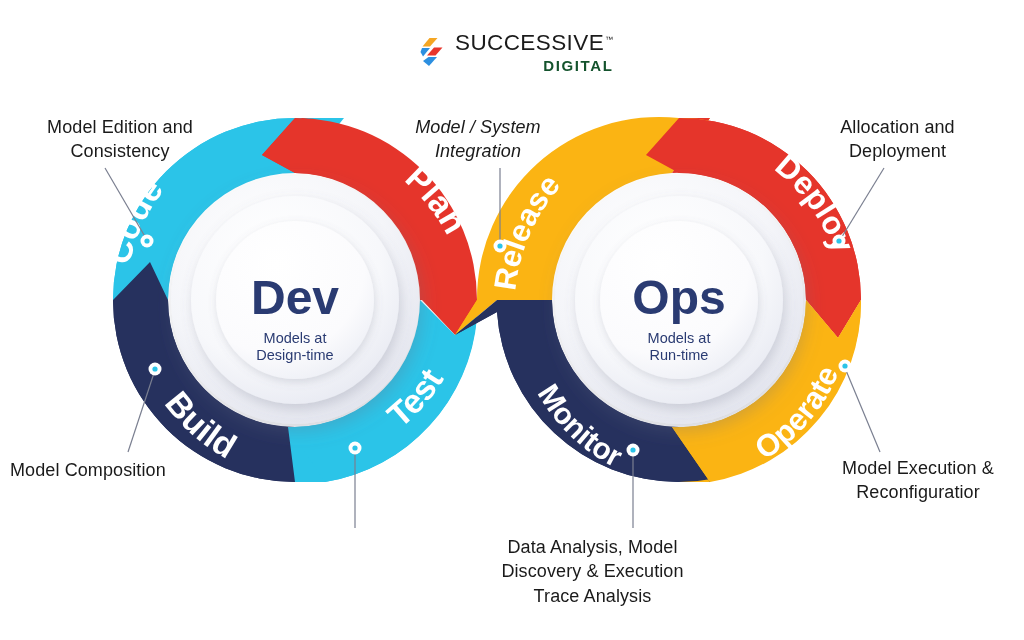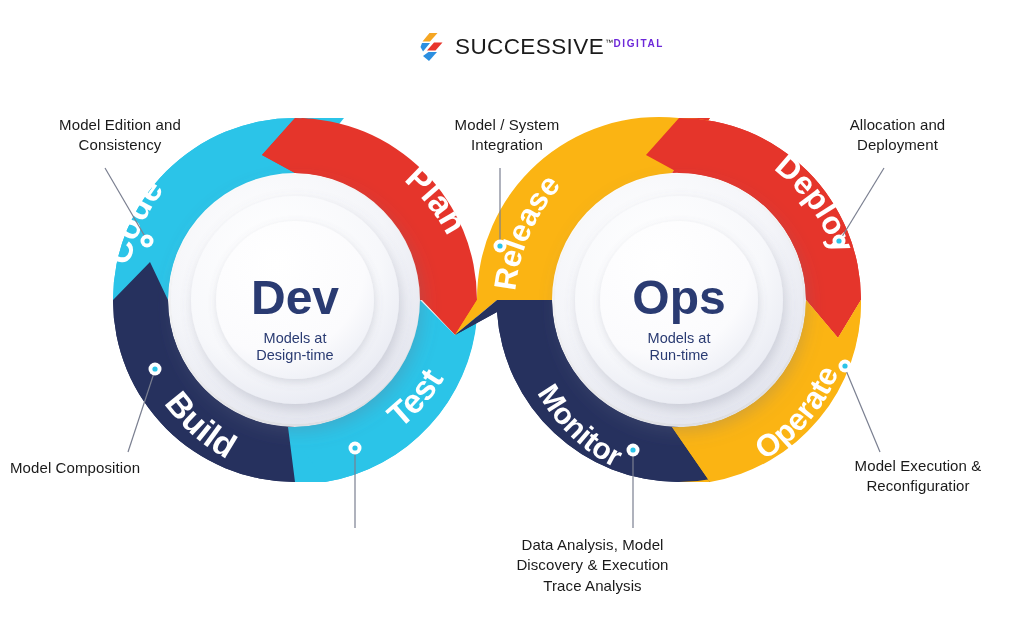--- a/index.html
+++ b/index.html
@@ -11,50 +11,50 @@
     overflow:hidden;
   }
   #stage { position:relative; width:1024px; height:640px; background:#fff; }
 
   
   #logo {
     position:absolute; left:420px; top:32px;
     display:flex; align-items:center; gap:9px;
   }
   #logo-mark { width:26px; height:30px; flex:none; }
-  #logo-text { display:flex; flex-direction:row; line-height:1; }
+  #logo-text { display:flex; flex-direction:column; line-height:1; }
   #logo-word {
     font-size:22.5px; font-weight:400; letter-spacing:.4px;
     color:#1b1b1b; position:relative; white-space:nowrap;
   }
   #logo-tm {
     font-size:8px; vertical-align:super; margin-left:1px; color:#1b1b1b;
   }
   #logo-sub {
-    font-size:10px; font-weight:700; letter-spacing:1.6px;
-    color:#6d28d9; text-align:right; margin-top:3px;
+    font-size:15px; font-weight:700; letter-spacing:1.6px;
+    color:#14532d; text-align:right; margin-top:3px;
   }
 
   
   #loop { position:absolute; left:0; top:0; width:1024px; height:640px; }
 
   
   .ann {
     position:absolute;
-    font-size:15px;
+    font-size:18px;
     line-height:1.35;
     color:#1a1a1a;
     letter-spacing:.1px;
     white-space:pre-line;
   }
   .ann.c { text-align:center; }
   .ann.l { text-align:left; }
 
   #ann-code      { left:10px;  top:115px; width:220px; }
-  #ann-integr    { left:417px; top:115px; width:180px; }
+  #ann-integr    { left:388px; top:115px; width:180px;font-style:italic; }
   #ann-alloc     { left:800px; top:115px; width:195px; }
   #ann-compose   { left:10px;  top:458px; width:230px; }
   #ann-validate  { left:270px; top:532px; width:190px; }
   #ann-data      { left:480px; top:535px; width:225px; }
   #ann-exec      { left:800px; top:456px; width:236px; }
 </style>
 </head>
 <body>
 
 <div id="stage">

